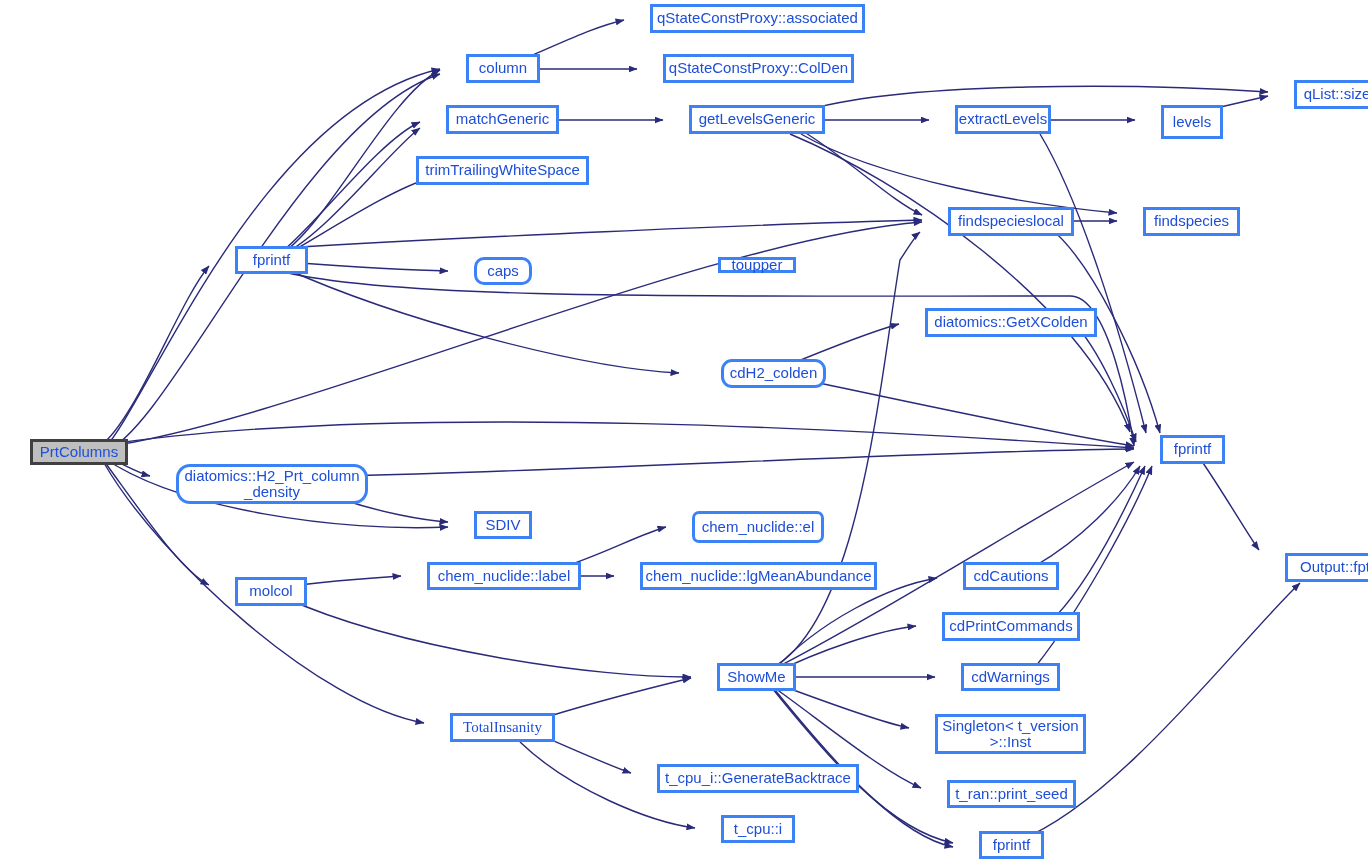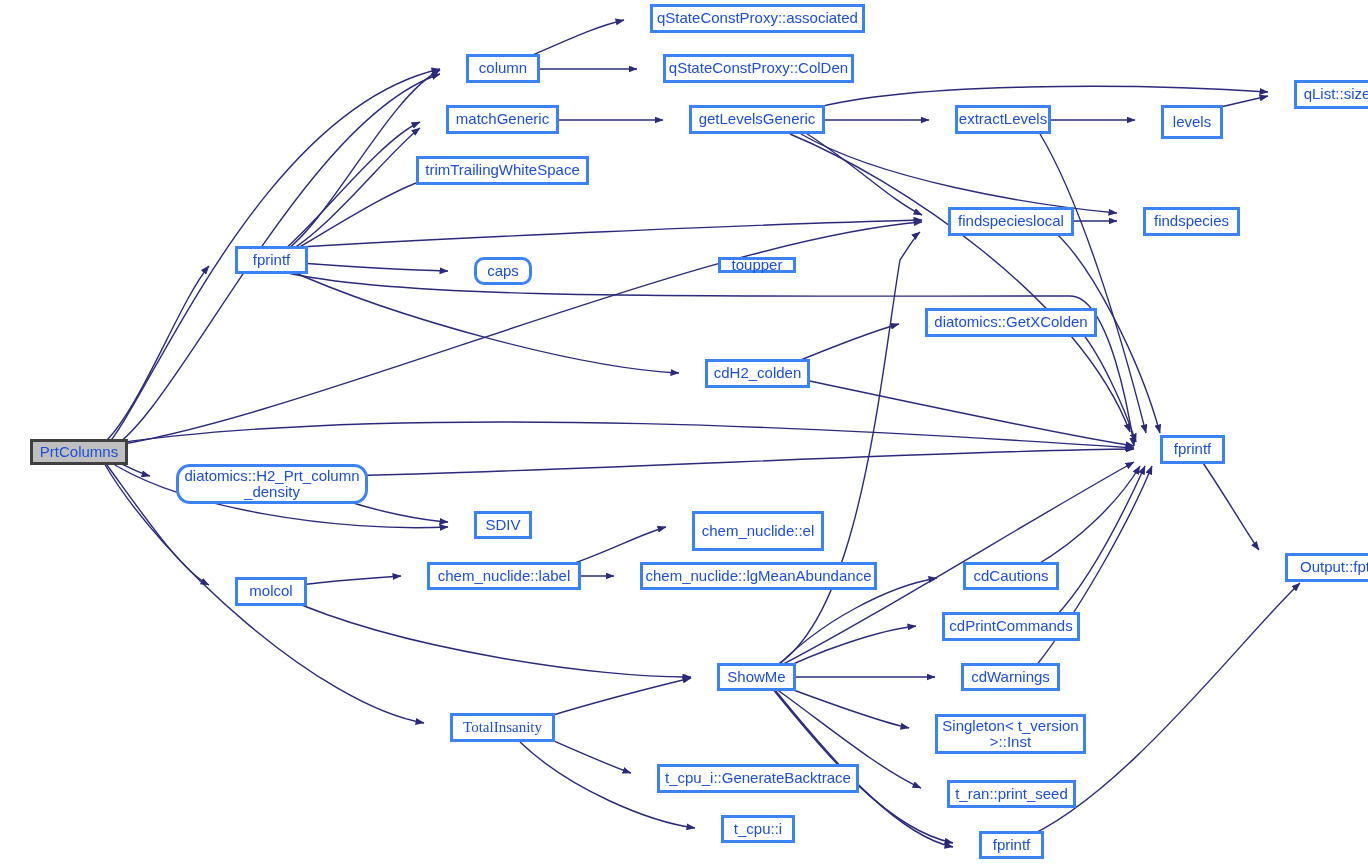--- a/index.html
+++ b/index.html
@@ -91,26 +91,26 @@
       <div class="node" style="left: 694px; top: 257px; width: 78px; height: 16px;">toupper</div>
       <div class="node" style="left: 626px; top: 4px; width: 215px; height: 29px;">qStateConstProxy::associated</div>
       <div class="node" style="left: 639px; top: 54px; width: 191px; height: 29px;">qStateConstProxy::ColDen</div>
       <div class="node" style="left: 665px; top: 105px; width: 136px; height: 29px;">getLevelsGeneric</div>
       <div class="node" style="left: 931px; top: 105px; width: 96px; height: 29px;">extractLevels</div>
       <div class="node" style="left: 1137px; top: 105px; width: 62px; height: 34px;">levels</div>
       <div class="node" style="left: 1270px; top: 80px; width: 86px; height: 29px;">qList::size</div>
       <div class="node" style="left: 924px; top: 207px; width: 126px; height: 29px;">findspecieslocal</div>
       <div class="node" style="left: 1119px; top: 207px; width: 97px; height: 29px;">findspecies</div>
       <div class="node" style="left: 901px; top: 308px; width: 172px; height: 29px;">diatomics::GetXColden</div>
-      <div class="node" style="left: 681px; top: 359px; width: 105px; height: 29px;">cdH2_colden</div>
+      <div class="node" style="left: 697px; top: 359px; width: 105px; height: 29px; border-radius: 11px;">cdH2_colden</div>
       <div class="node" style="left: 1136px; top: 435px; width: 65px; height: 29px;">fprintf</div>
       <div class="node" style="left: 152px; top: 464px; width: 192px; height: 40px; border-radius: 14px;">diatomics::H2_Prt_column
 _density</div>
       <div class="node" style="left: 450px; top: 511px; width: 58px; height: 28px;">SDIV</div>
-      <div class="node" style="left: 668px; top: 511px; width: 132px; height: 40px;">chem_nuclide::el</div>
+      <div class="node" style="left: 668px; top: 511px; width: 132px; height: 32px; border-radius: 7px;">chem_nuclide::el</div>
       <div class="node" style="left: 1261px; top: 553px; width: 105px; height: 29px;">Output::fptr</div>
       <div class="node" style="left: 211px; top: 577px; width: 72px; height: 29px;">molcol</div>
       <div class="node" style="left: 403px; top: 562px; width: 154px; height: 28px;">chem_nuclide::label</div>
       <div class="node" style="left: 616px; top: 562px; width: 237px; height: 28px;">chem_nuclide::lgMeanAbundance</div>
       <div class="node" style="left: 939px; top: 562px; width: 96px; height: 28px;">cdCautions</div>
       <div class="node" style="left: 918px; top: 612px; width: 138px; height: 29px;">cdPrintCommands</div>
       <div class="node" style="left: 693px; top: 663px; width: 79px; height: 28px;">ShowMe</div>
       <div class="node" style="left: 937px; top: 663px; width: 99px; height: 28px;">cdWarnings</div>
       <div class="node" style="left: 426px; top: 713px; width: 105px; height: 29px; font-family: Liberation Serif, serif;">TotalInsanity</div>
       <div class="node" style="left: 911px; top: 714px; width: 151px; height: 40px;">Singleton&lt; t_version

